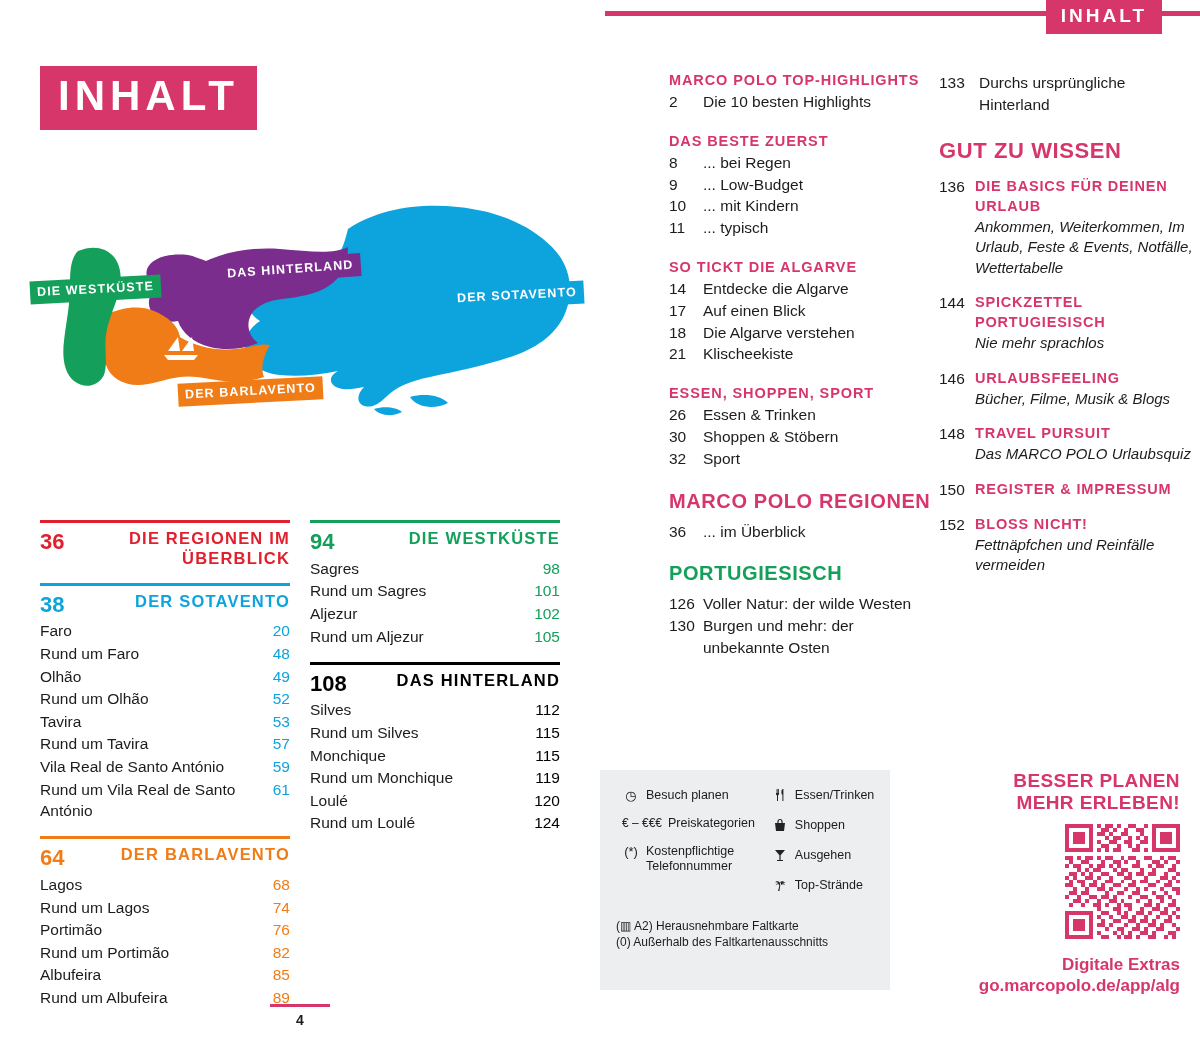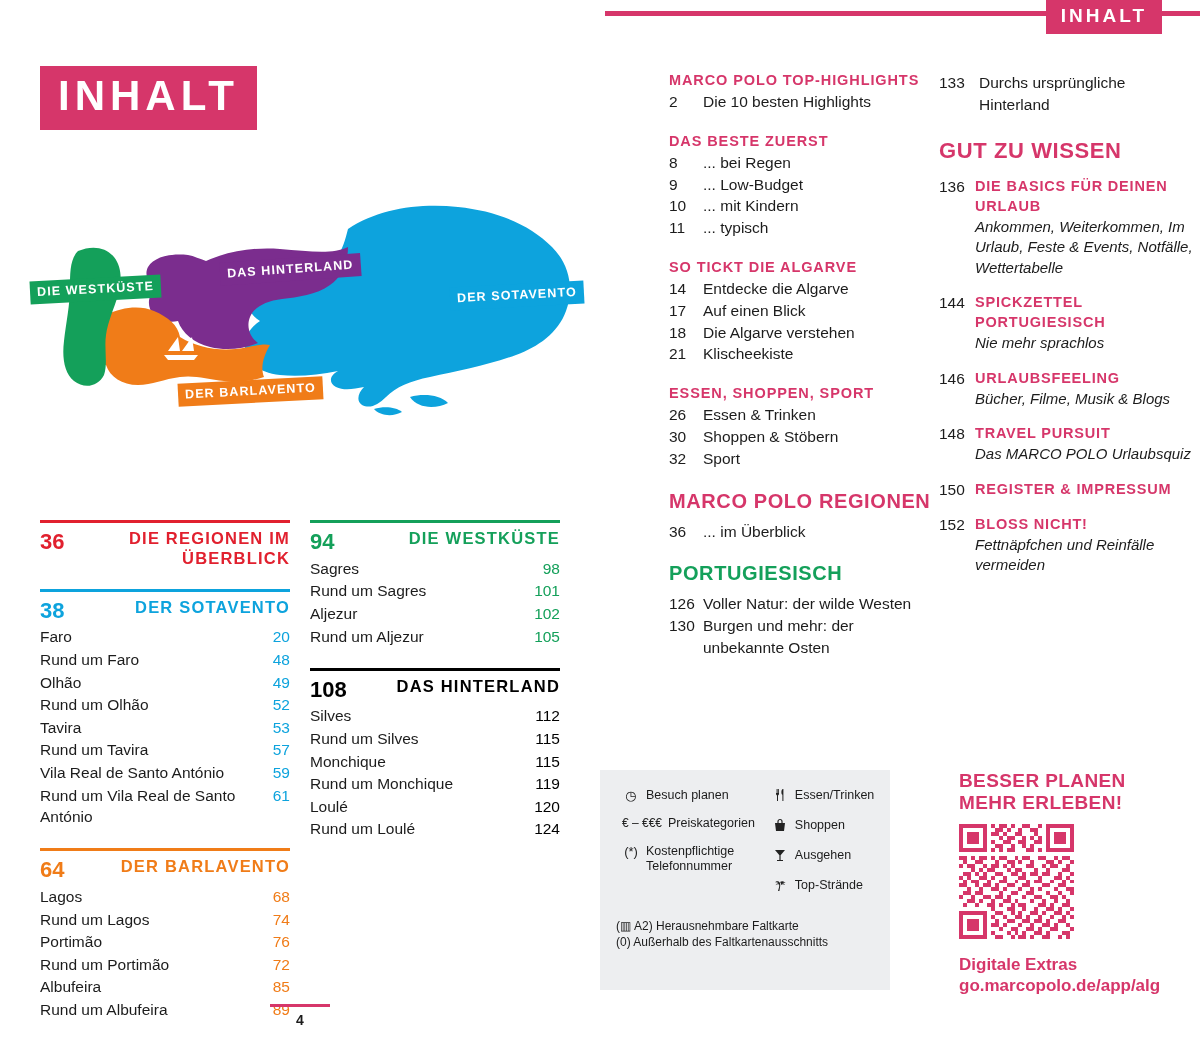--- a/index.html
+++ b/index.html
@@ -50,21 +50,21 @@
   .lbl-barla  { background: #f07c18; left: 160px; top: 195px; transform: rotate(-3deg); }
 
   
   .toc-col { position: absolute; }
   .toc-col.col1 { left: 40px; top: 520px; width: 250px; }
   .toc-col.col2 { left: 310px; top: 520px; width: 250px; }
 
   .sec-head {
     display: flex; align-items: flex-start; justify-content: space-between;
     border-top: 3px solid currentColor;
-    padding-top: 6px; margin-top: 20px;
+    padding-top: 6px; margin-top: 14px;
   }
   .sec-head.first { margin-top: 0; }
   .sec-num { font-size: 22px; font-weight: 700; line-height: 1.15; }
   .sec-title {
     font-size: 16.5px; font-weight: 700; letter-spacing: 1.2px;
     text-align: right; line-height: 1.2; max-width: 190px;
   }
 
   .toc-row {
     display: flex; justify-content: space-between; align-items: baseline;
@@ -112,21 +112,21 @@
     font-size: 12.5px; line-height: 15px;
   }
   .legend .cols { display: flex; gap: 10px; }
   .legend .lcol { flex: 1; }
   .lrow { display: flex; align-items: flex-start; margin-bottom: 13px; }
   .lrow .ic { width: 30px; flex: none; text-align: center; font-size: 13px; color: #222; }
   .lrow .tx { flex: 1; }
   .legend .foot { margin-top: 10px; font-size: 12px; line-height: 16px; }
 
   
-  .promo { position: absolute; left: 359px; top: 770px; width: 210px; text-align: left; }
+  .promo { position: absolute; left: 370px; top: 770px; width: 210px; text-align: right; }
   .promo .hd {
     color: #d6366a; font-weight: 700; font-size: 19px; line-height: 22px;
     letter-spacing: 0.4px; margin-bottom: 10px;
   }
   .qr { width: 115px; height: 115px; margin: 0 auto; }
   .promo .extras { color: #d6366a; font-weight: 700; font-size: 17px; margin-top: 12px; }
   .promo .url { color: #d6366a; font-weight: 700; font-size: 17px; margin-top: 1px; }
 
   
   .folio { position: absolute; bottom: 18px; text-align: center; width: 60px; }
@@ -228,21 +228,21 @@
         <div class="toc-row">
             <span class="lbl">Rund um Lagos</span>
             <span class="pg c-org">74</span>
           </div>
         <div class="toc-row">
             <span class="lbl">Portimão</span>
             <span class="pg c-org">76</span>
           </div>
         <div class="toc-row">
             <span class="lbl">Rund um Portimão</span>
-            <span class="pg c-org">72</span>
+            <span class="pg c-org">82</span>
           </div>
         <div class="toc-row">
             <span class="lbl">Albufeira</span>
             <span class="pg c-org">85</span>
           </div>
         <div class="toc-row">
             <span class="lbl">Rund um Albufeira</span>
             <span class="pg c-org">89</span>
           </div>
       </div>

